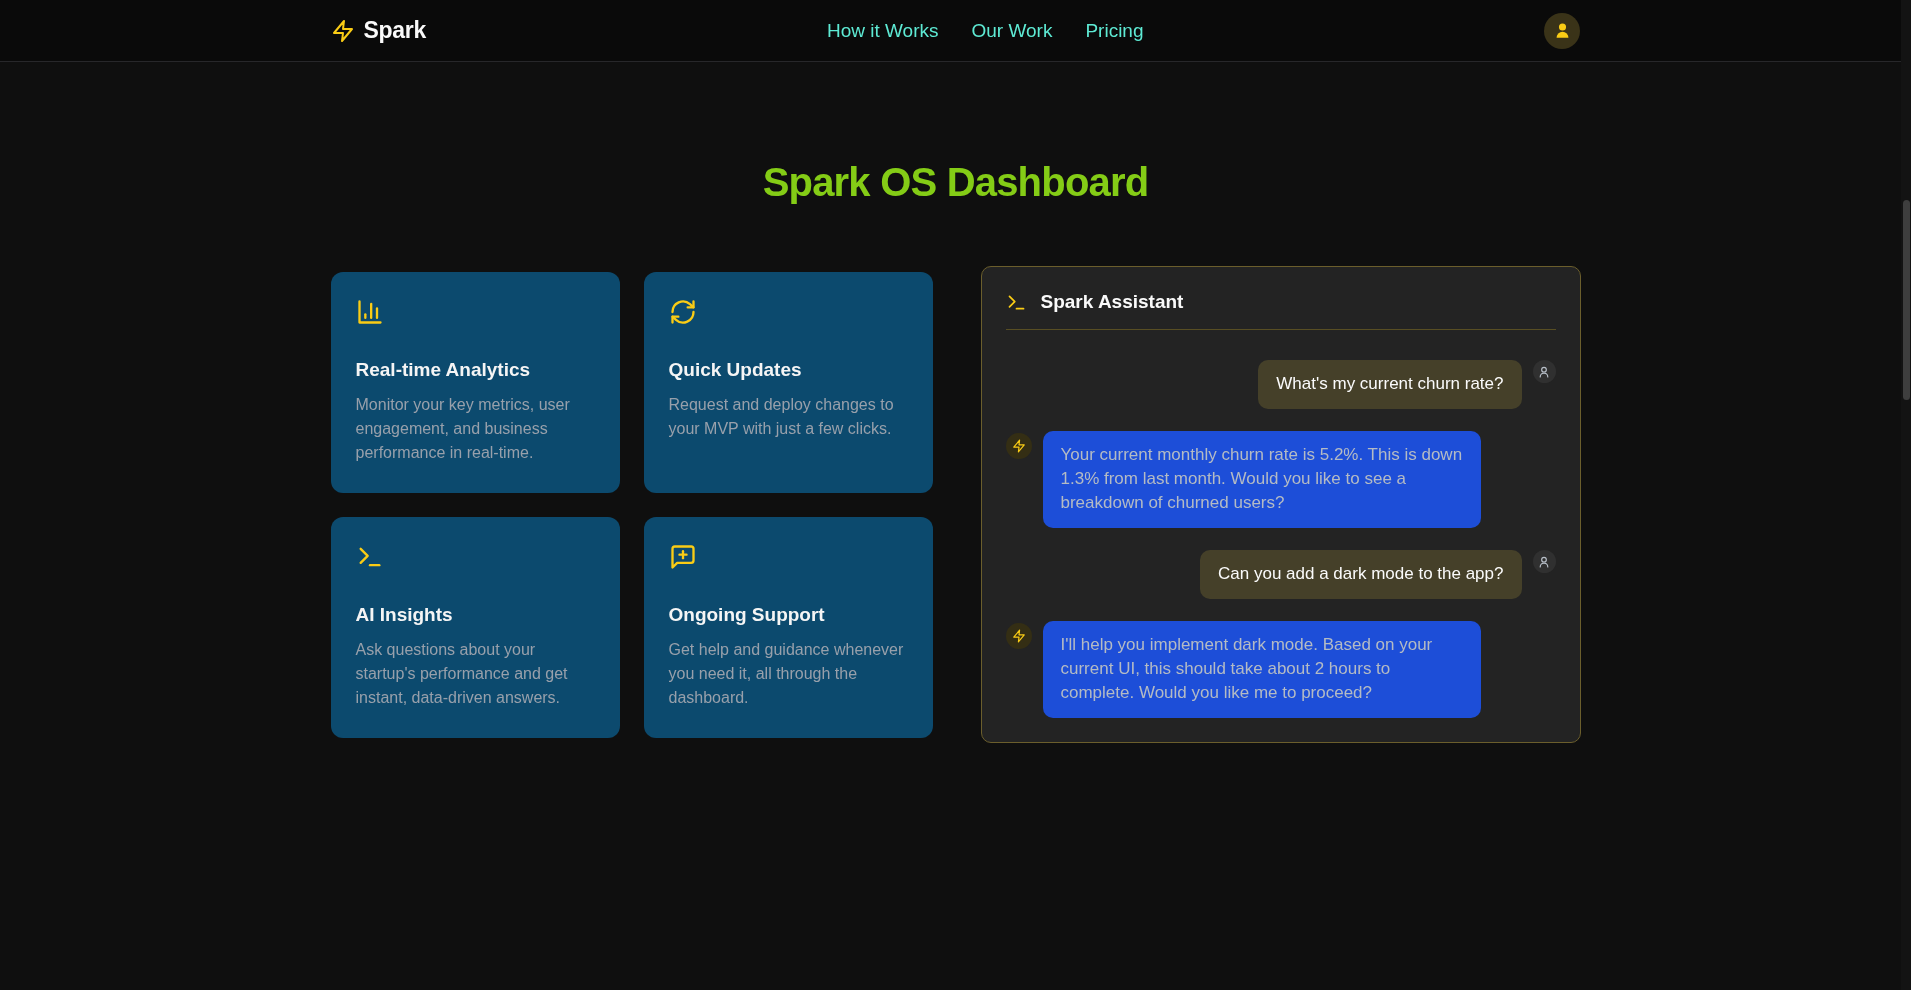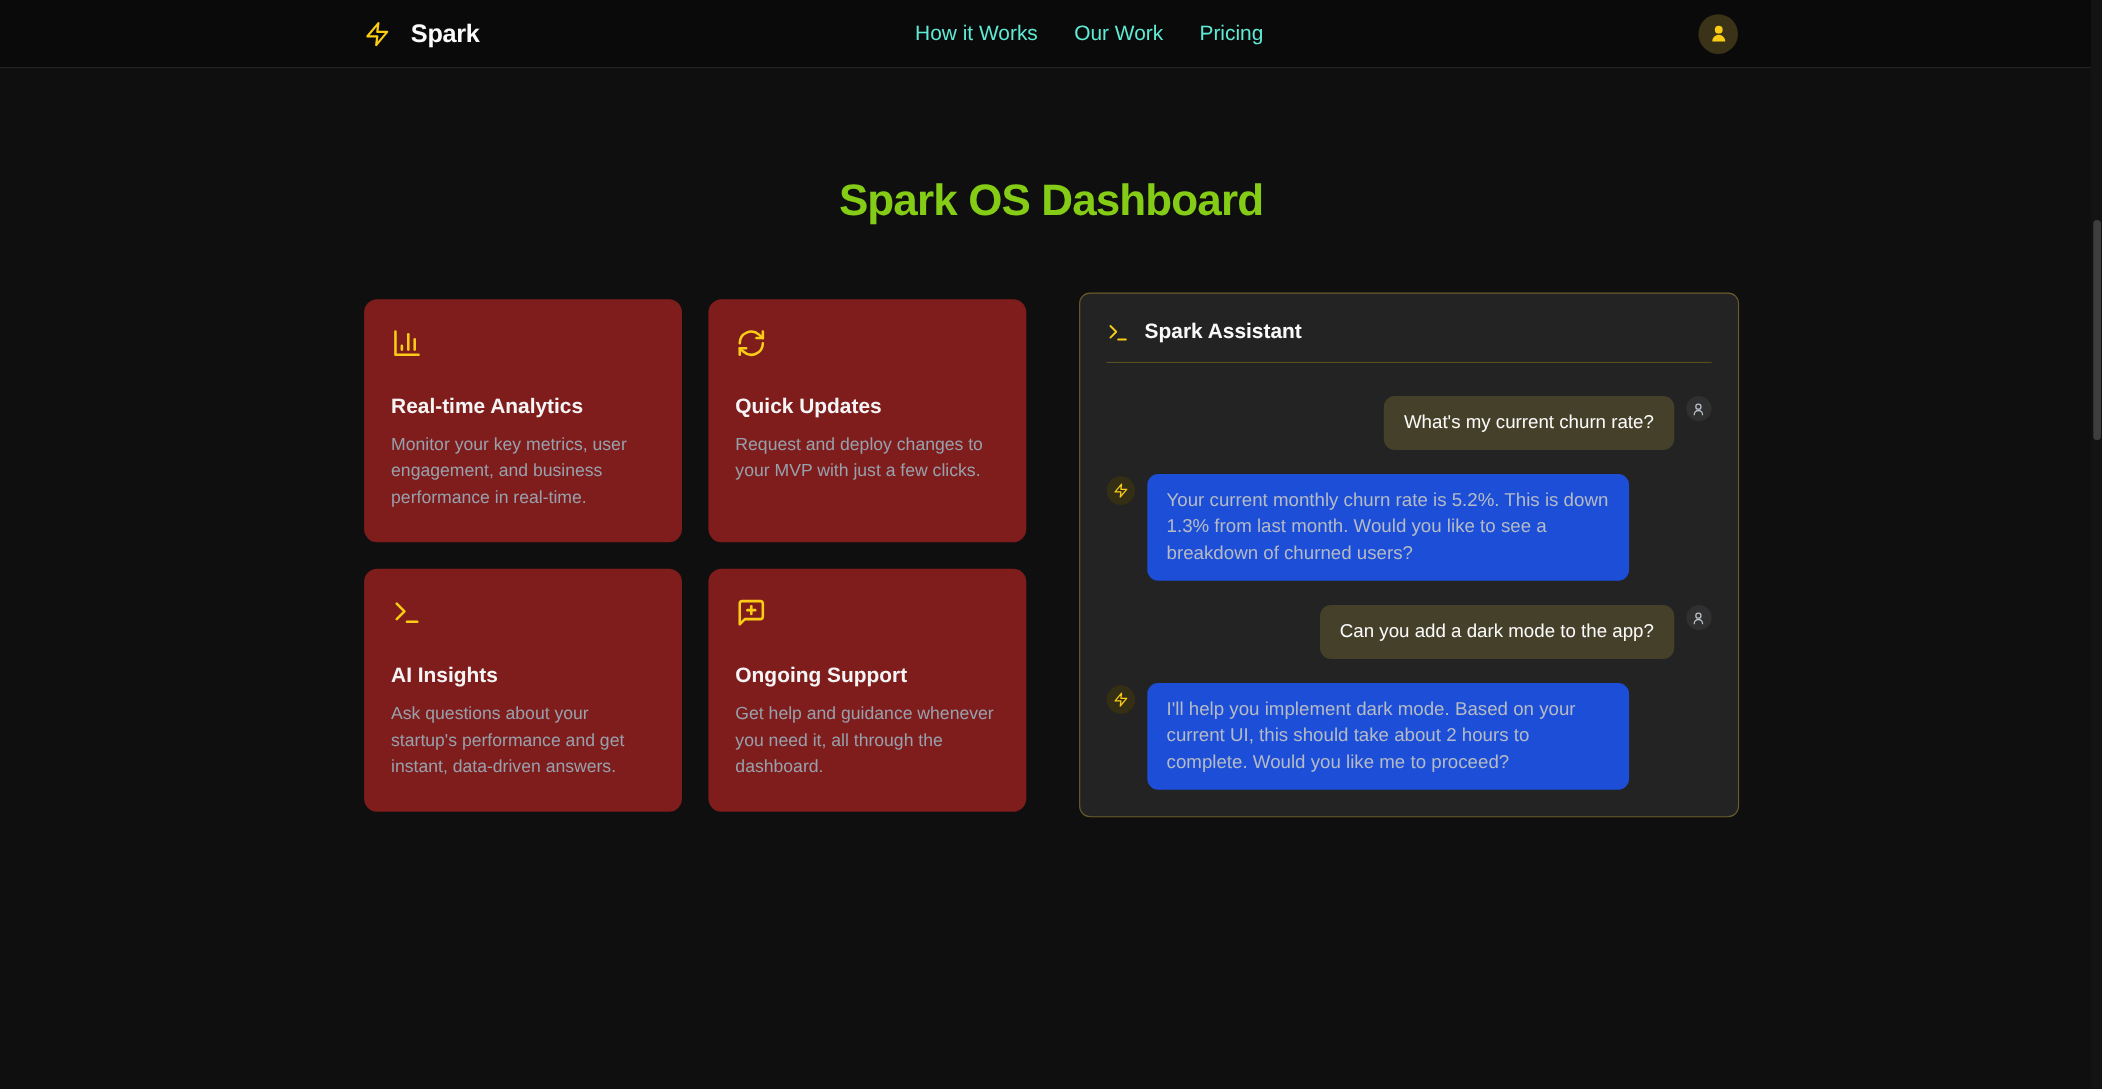--- a/index.html
+++ b/index.html
@@ -18,21 +18,21 @@
     height: 62px;
     background: #0a0a0a;
     border-bottom: 1px solid #27272a;
   }
   .navbar .container {
     height: 100%;
     display: flex;
     align-items: center;
     justify-content: space-between;
   }
-  .brand { display: flex; align-items: center; gap: 19px; }
+  .brand { display: flex; align-items: center; gap: 9px; }
   .brand svg { width: 24px; height: 24px; color: #facc15; }
   .brand-name { font-size: 23px; font-weight: bold; color: #fafafa; letter-spacing: -0.3px; }
   .nav-links { display: flex; align-items: center; gap: 33px; }
   .nav-link { font-size: 19px; color: #5eead4; text-decoration: none; cursor: pointer; }
   .account-btn {
     width: 36px; height: 36px; border-radius: 50%;
     background: #3a3318; border: none; cursor: pointer;
     display: flex; align-items: center; justify-content: center;
   }
   .account-btn svg { width: 19px; height: 19px; color: #facc15; }
@@ -58,21 +58,21 @@
 
   
   .features-grid {
     width: 602px;
     display: grid;
     grid-template-columns: 289px 289px;
     gap: 24px;
     align-content: center;
   }
   .card {
-    background: #7f1d1d;
+    background: #0c4a6e;
     border-radius: 12px;
     padding: 26px 25px 28px;
   }
   .card-icon { width: 28px; height: 28px; color: #facc15; display: block; }
   .card-title { margin-top: 33px; font-size: 19px; font-weight: bold; color: #f5f5f5; }
   .card-desc { margin-top: 12px; font-size: 16px; line-height: 24px; color: #98a0ab; }
 
   
   .assistant-panel {
     width: 600px;

